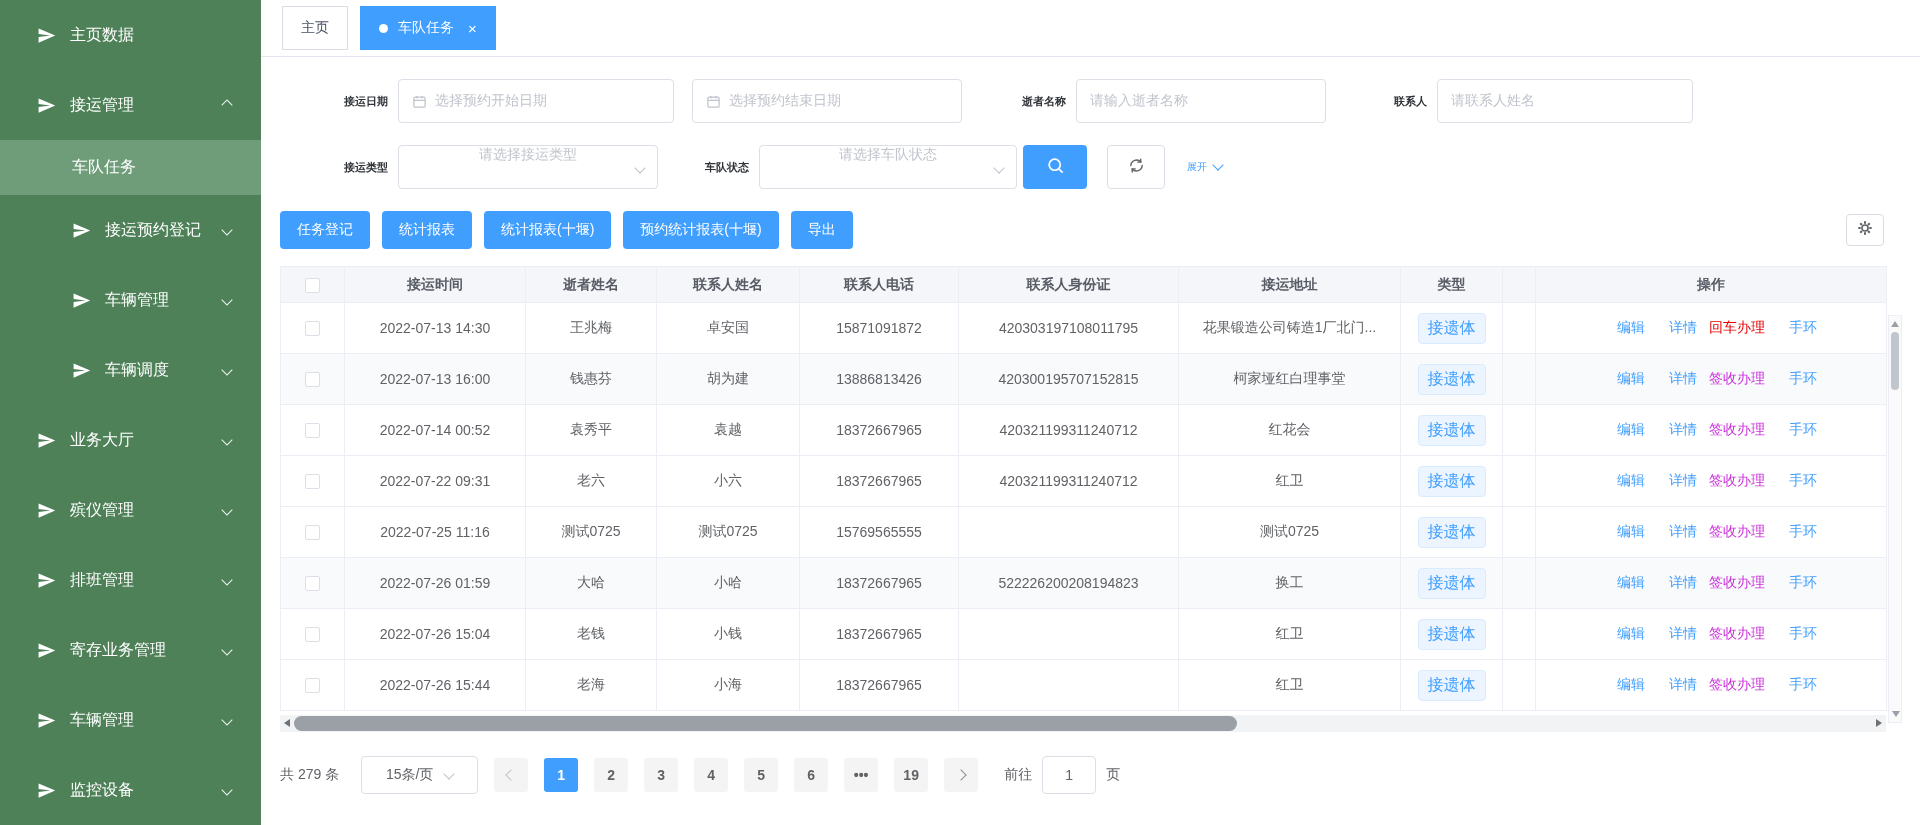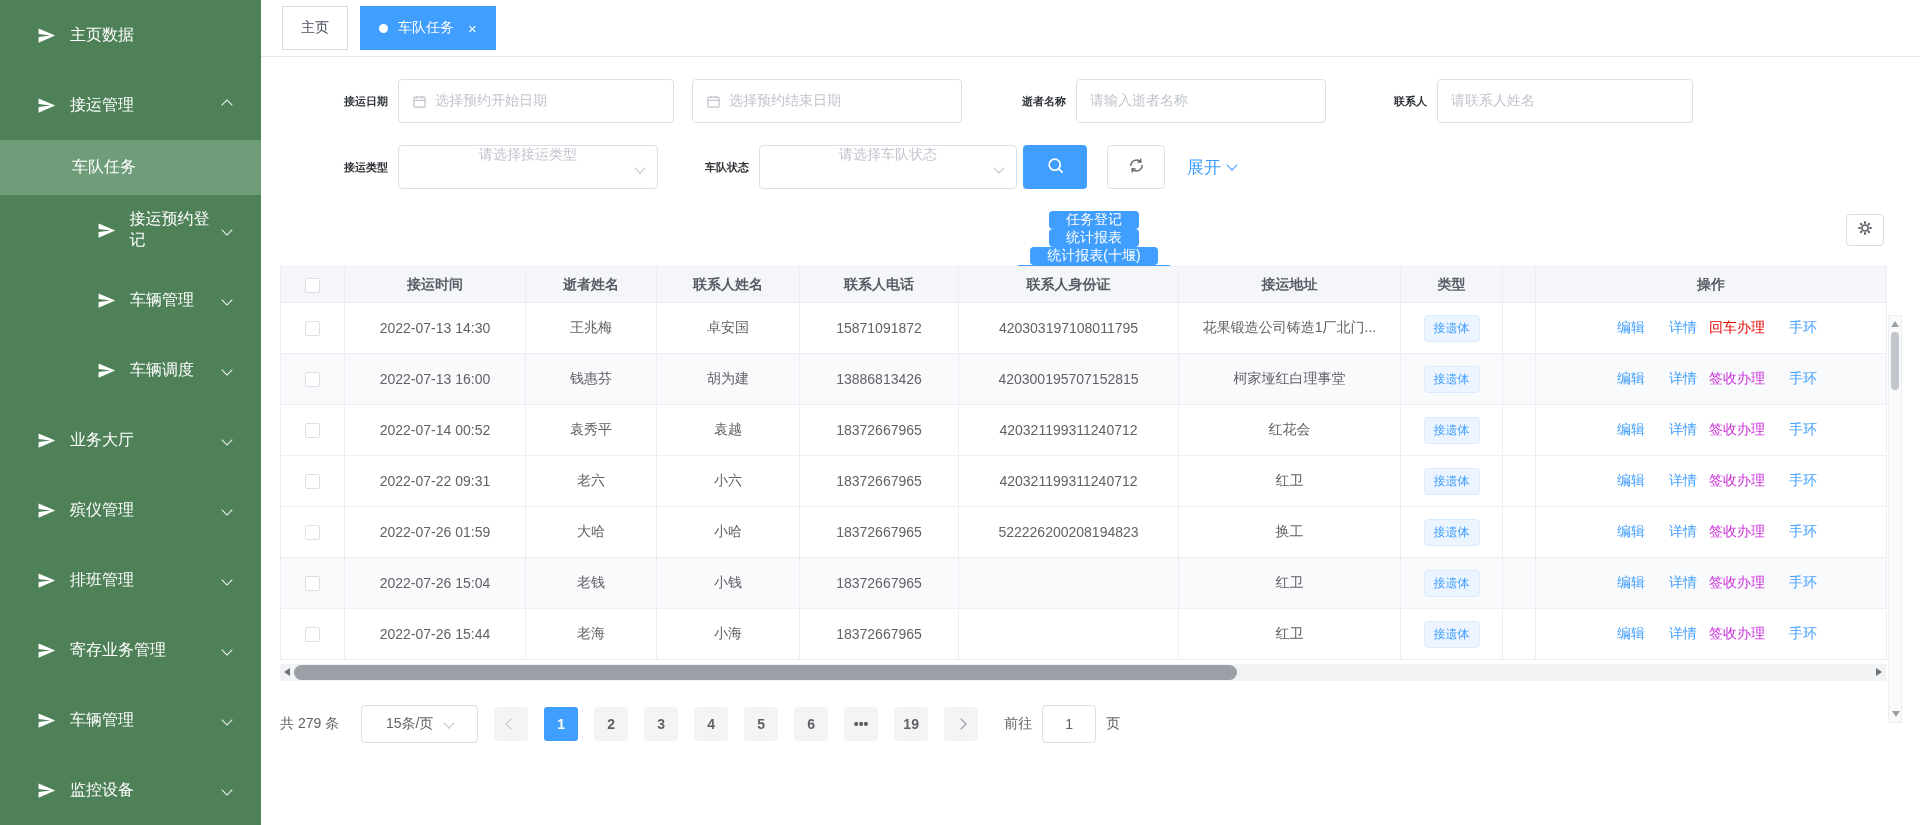--- a/index.html
+++ b/index.html
@@ -4,21 +4,21 @@
 <style>
   * { box-sizing: border-box; }
   html,body { margin:0; padding:0; }
   body {
     width:1920px; height:825px; overflow:hidden; background:#fff;
     font-family:"Liberation Sans","DejaVu Sans",sans-serif; color:#606266;
   }
   
   #sidebar { position:absolute; left:0; top:0; width:261px; height:825px; background:#4e8158; }
   .s-item { display:flex; align-items:center; height:70px; color:#fff; font-size:16px; cursor:pointer; padding-left:37px; padding-right:0; }
-  .s-item.lvl2 { padding-left:97px; }
+  .s-item.lvl2 { padding-left:72px; }
   .s-item.active { background:#6f9c79; height:55px; padding-left:72px; }
   .s-icon { width:20px; height:20px; margin-right:13px; display:inline-flex; align-items:center; }
   .chev { width:8px; height:8px; border-right:1.6px solid rgba(255,255,255,.92); border-bottom:1.6px solid rgba(255,255,255,.92); margin-left:auto; margin-right:30px; }
   .chev.down { transform:rotate(45deg); }
   .chev.up { transform:rotate(-135deg); }
   
   #main { position:absolute; left:261px; top:0; width:1659px; height:825px; background:#fff; }
   .tabbar { height:57px; border-bottom:1px solid #e2e6ee; display:flex; align-items:center; padding-left:21px; }
   .tab { height:44px; border:1px solid #d8dce5; background:#fff; color:#495060; font-size:14px; padding:0 18px; display:flex; align-items:center; margin-right:12px; cursor:pointer; }
   .tab.active { background:#409eff; border-color:#409eff; color:#fff; }
@@ -28,34 +28,34 @@
   .filters { padding:22px 0 0 19px; }
   .frow { display:flex; align-items:center; height:44px; margin-bottom:22px; }
   .flabel { font-size:11px; font-weight:bold; color:#2f3338; text-align:right; white-space:nowrap; }
   .w108 { width:108px; }
   .finput { height:44px; border:1px solid #dcdfe6; border-radius:4px; background:#fff; display:flex; align-items:center; padding:0 13px; font-size:14px; color:#c0c4cc; margin-left:10px; cursor:text; }
   .finput .cal { margin-right:8px; display:inline-flex; }
   .fselect { cursor:pointer;flex-direction:column; }
   .gray-chev { width:8px; height:8px; border-right:1.4px solid #c0c4cc; border-bottom:1.4px solid #c0c4cc; transform:rotate(45deg); margin-left:auto; margin-bottom:3px; }
   .btn-search { width:64px; height:44px; background:#409eff; border-radius:4px; display:flex; align-items:center; justify-content:center; margin-left:6px; cursor:pointer; }
   .btn-refresh { width:58px; height:44px; background:#fff; border:1px solid #dcdfe6; border-radius:4px; display:flex; align-items:center; justify-content:center; margin-left:20px; cursor:pointer; }
-  .expand { display:flex; align-items:center; margin-left:22px; color:#409eff; font-size:17px; cursor:pointer; }
+  .expand { display:flex; align-items:center; margin-left:22px; color:#409eff; font-size:10px; cursor:pointer; }
   .blue-chev { width:8px; height:8px; border-right:1.5px solid #409eff; border-bottom:1.5px solid #409eff; transform:rotate(45deg); margin-left:7px; margin-bottom:4px; }
   
-  .toolbar { display:flex; align-items:center; padding-left:19px; height:38px; position:relative;flex-direction:column; }
+  .toolbar { display:flex; align-items:center; padding-left:19px; height:38px; position:relative; }
   .btn { height:38px; background:#409eff; color:#fff; border-radius:4px; font-size:14px; padding:0 17px; display:flex; align-items:center; margin-right:12px; cursor:pointer; white-space:nowrap; }
   .btn-gear { position:absolute; right:36px; top:3px; width:38px; height:32px; background:#fff; border:1px solid #d9dce3; border-radius:4px; display:flex; align-items:center; justify-content:center; cursor:pointer; }
   
   .table-zone { margin:17px 0 0 19px; position:relative; width:1625px; }
   table { border-collapse:collapse; width:1606px; table-layout:fixed; font-size:14px; color:#606266; }
   th,td { border:1px solid #ebeef5; height:51px; text-align:center; overflow:hidden; white-space:nowrap; padding:0 4px; }
   th { background:#f4f6fa; height:36px; font-weight:bold; color:#585c64; }
   tbody tr:nth-child(4n+2) { background:#f9fafc; }
   .checkbox { display:inline-block; width:15px; height:15px; border:1px solid #dcdfe6; border-radius:2px; background:#fff; vertical-align:middle; cursor:pointer; }
-  .badge { display:inline-block; padding:4px 9px; background:#ecf5ff; border:1px solid #d9ecff; color:#409eff; border-radius:4px; font-size:12px; }
+  .badge { display:inline-block; padding:4px 9px; background:#ecf5ff; border:1px solid #d9ecff; color:#409eff; border-radius:4px; font-size:16px; }
   .act { margin:0 6px; cursor:pointer; }
   .act.blue { color:#409eff;margin-left:18px; }
   .act.red { color:#e60000; }
   .act.magenta { color:#cb30db; }
   
   .vscroll { position:absolute; left:1608px; top:49px; width:14px; height:408px; background:#fafafa; border:1px solid #ebeef5; }
   .tri-up { width:0; height:0; border-left:4px solid transparent; border-right:4px solid transparent; border-bottom:6px solid #9aa0a8; margin:5px auto 0; }
   .tri-down { width:0; height:0; border-left:4px solid transparent; border-right:4px solid transparent; border-top:6px solid #9aa0a8; margin:0 auto; position:absolute; bottom:5px; left:3px; }
   .vthumb { position:absolute; top:16px; left:2px; width:8px; height:58px; background:#c1c6cd; border-radius:5px; cursor:grab; }
   .hscroll { position:relative; margin-top:4px; margin-left:19px; width:1606px; height:17px; background:#f1f3f5; }
@@ -362,20 +362,32 @@
             <td>小六</td>
             <td>18372667965</td>
             <td>420321199311240712</td>
             <td>红卫</td>
             <td><span class="badge">接遗体</span></td>
             <td></td>
             <td><span class="act blue">编辑</span><span class="act blue">详情</span><span class="act magenta">签收办理</span><span class="act blue">手环</span></td>
           </tr>
           <tr>
             <td><span class="checkbox"></span></td>
+            <td>2022-07-25 11:16</td>
+            <td>测试0725</td>
+            <td>测试0725</td>
+            <td>15769565555</td>
+            <td></td>
+            <td>测试0725</td>
+            <td><span class="badge">接遗体</span></td>
+            <td></td>
+            <td><span class="act blue">编辑</span><span class="act blue">详情</span><span class="act magenta">签收办理</span><span class="act blue">手环</span></td>
+          </tr>
+          <tr>
+            <td><span class="checkbox"></span></td>
             <td>2022-07-26 01:59</td>
             <td>大哈</td>
             <td>小哈</td>
             <td>18372667965</td>
             <td>522226200208194823</td>
             <td>换工</td>
             <td><span class="badge">接遗体</span></td>
             <td></td>
             <td><span class="act blue">编辑</span><span class="act blue">详情</span><span class="act magenta">签收办理</span><span class="act blue">手环</span></td>
           </tr>

